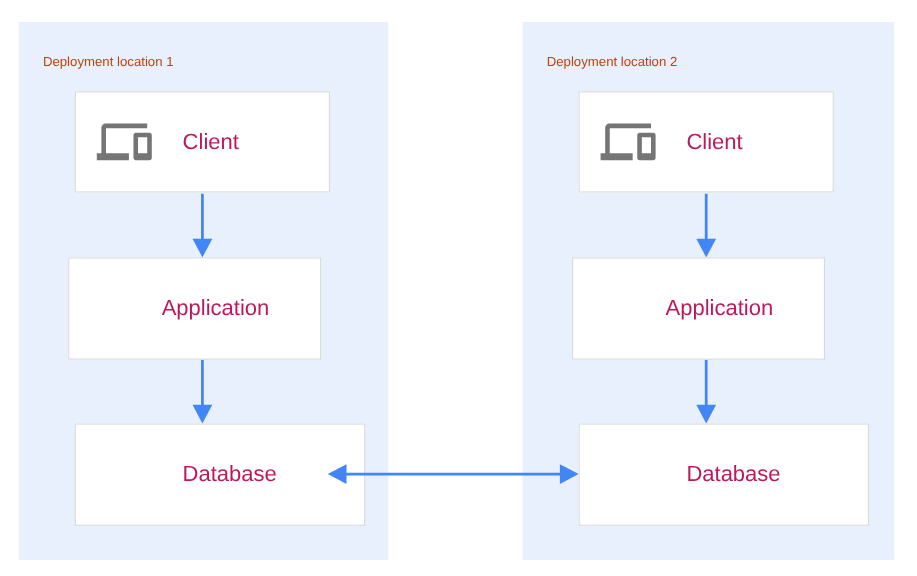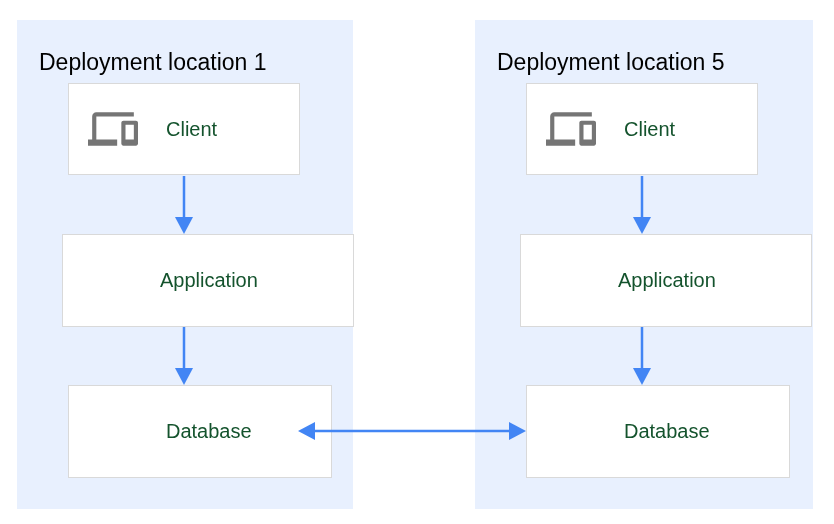--- a/index.html
+++ b/index.html
@@ -16,39 +16,39 @@
     top: 20px;
     height: 489px;
     background: #e8f0fe;
   }
   .location.loc1 { left: 17px;  width: 336px; }
   .location.loc2 { left: 475px; width: 338px; }
   .loc-title {
     position: absolute;
     left: 22px;
     top: 29px;
-    font-size: 23px;
+    font-size: 12px;
     line-height: 1.2;
-    color: #000000;
+    color: #c2410c;
     white-space: nowrap;
   }
   .node {
     position: absolute;
     box-sizing: border-box;
     background: #ffffff;
     border: 1px solid #d9d9d9;
     display: flex;
     align-items: center;
   }
   .node-client { left: 51px; top: 63px;  width: 232px; height: 92px; padding-left: 15px; }
-  .node-app    { left: 45px; top: 214px; width: 292px; height: 93px; padding-left: 20px; }
+  .node-app    { left: 45px; top: 214px; width: 230px; height: 93px; padding-left: 7px; }
   .node-db     { left: 51px; top: 365px; width: 264px; height: 93px; padding-left: 20px; }
   .node-label {
     font-size: 20px;
-    color: #14532d;
+    color: #be185d;
     margin-left: 24px;
     white-space: nowrap;
   }
   .icon-wrap {
     display: flex;
     align-items: center;
     justify-content: center;
     flex: 0 0 auto;
   }
   
@@ -106,21 +106,21 @@
       <span class="icon-wrap storage-icon">
         <span class="bar"></span>
           <span class="bar"></span>
           <span class="bar"></span>
       </span>
       <span class="node-label">Database</span>
     </div>
   </section>
 
   <section class="location loc2">
-    <div class="loc-title">Deployment location 5</div>
+    <div class="loc-title">Deployment location 2</div>
 
     <div class="node node-client">
       <span class="icon-wrap">
         <svg width="58" height="50" viewBox="0 0 24 24" aria-hidden="true">
           <path fill="#757575" d="M4 6h18V4H4c-1.1 0-2 .9-2 2v11H0v3h14v-3H4V6zm19 2h-6c-.55 0-1 .45-1 1v10c0 .55.45 1 1 1h6c.55 0 1-.45 1-1V9c0-.55-.45-1-1-1zm-1 9h-4v-7h4v7z"></path>
         </svg>
       </span>
       <span class="node-label">Client</span>
     </div>
 

